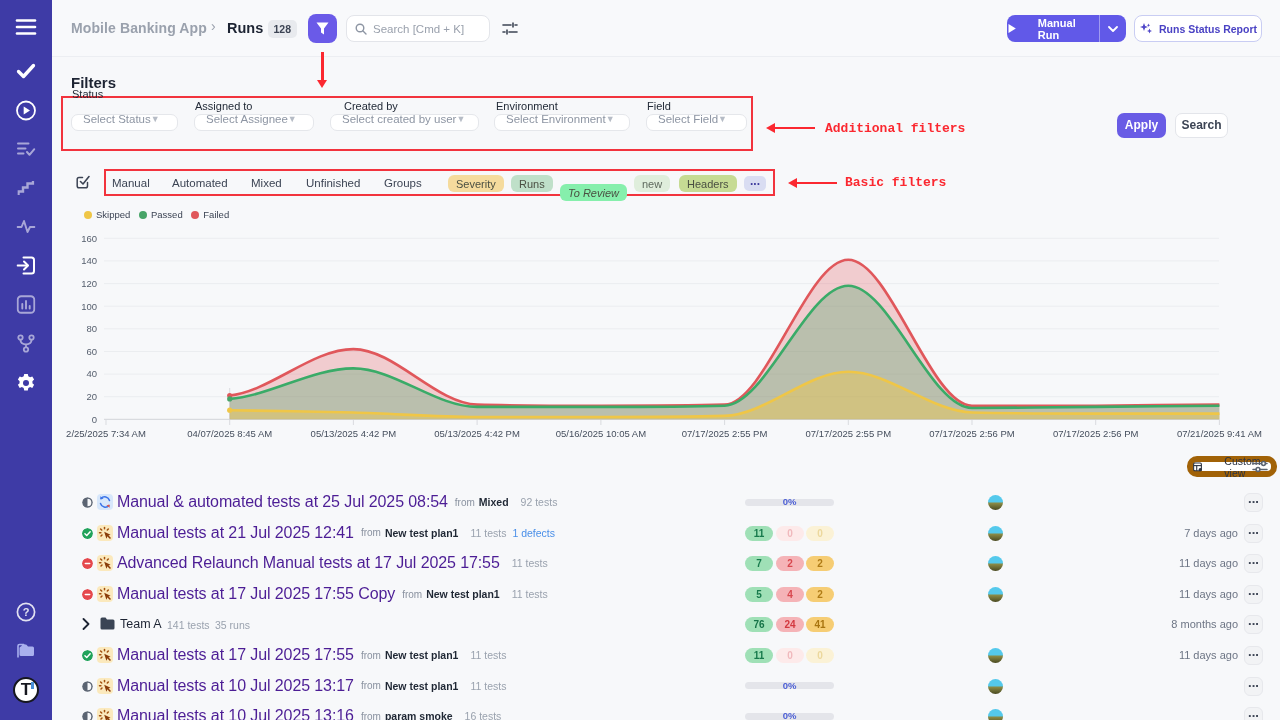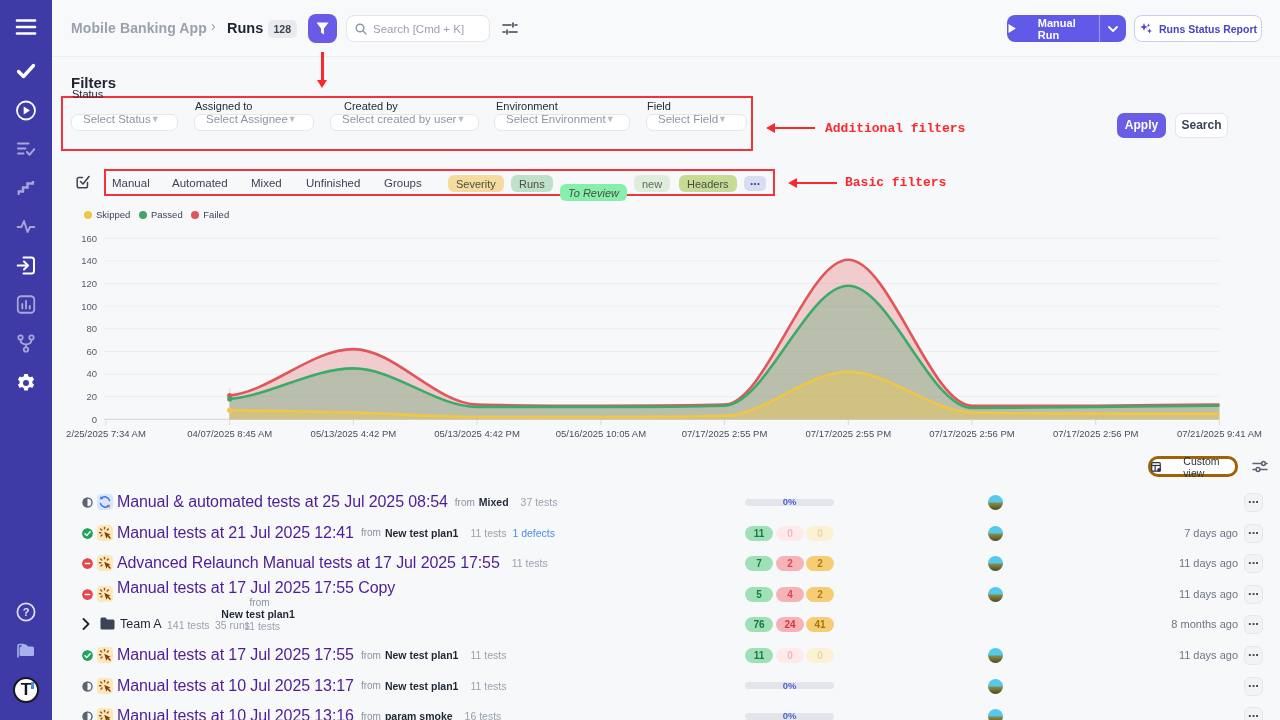--- a/index.html
+++ b/index.html
@@ -311,21 +311,21 @@
 
   <path d="M229.7,395.5 C270.9,391.0 312.2,349.1 353.4,349.1 C394.6,349.1 435.9,403.5 477.1,404.6 C518.4,405.7 559.6,405.7 600.9,405.7 C642.1,405.7 683.4,405.7 724.6,404.6 C765.8,403.5 807.1,259.8 848.3,259.8 C889.5,259.8 930.8,405.7 972.0,405.7 C1013.2,405.7 1054.5,405.7 1095.7,405.7 C1136.9,405.0 1178.2,405.0 1219.4,404.6" stroke="#e0575b" stroke-width="2.6" fill="none"></path>
   <path d="M229.7,398.9 C270.9,395.5 312.2,368.4 353.4,368.4 C394.6,368.4 435.9,406.9 477.1,406.9 C518.4,406.9 559.6,406.9 600.9,406.9 C642.1,406.9 683.4,406.9 724.6,405.7 C765.8,404.6 807.1,285.8 848.3,285.8 C889.5,285.8 930.8,408.0 972.0,408.0 C1013.2,408.0 1054.5,407.2 1095.7,406.9 C1136.9,406.5 1178.2,406.1 1219.4,405.7" stroke="#3aab68" stroke-width="2.6" fill="none"></path>
   <path d="M229.7,410.2 C270.9,411.0 312.2,411.4 353.4,412.5 C394.6,413.6 435.9,417.0 477.1,417.0 C518.4,417.0 559.6,417.0 600.9,417.0 C642.1,417.0 683.4,417.0 724.6,415.9 C765.8,414.8 807.1,371.8 848.3,371.8 C889.5,371.8 930.8,411.4 972.0,412.5 C1013.2,413.6 1054.5,413.6 1095.7,413.6 C1136.9,413.6 1178.2,413.6 1219.4,413.6" stroke="#efc647" stroke-width="2.6" fill="none"></path>
 
   <circle cx="229.7" cy="395.5" r="2.6" fill="#e0575b"></circle>
   <circle cx="229.7" cy="398.9" r="2.6" fill="#47a468"></circle>
   <circle cx="229.7" cy="410.2" r="2.6" fill="#efc647"></circle>
 </svg>
 
-<div class="abs" style="left:1148px; top:456px; width:90px; height:21px; background:#fff; border:3px solid #a16207; border-radius:10px; display:flex; align-items:center; justify-content:center; gap:22px;">
+<div class="abs" style="left:1187px; top:456px; width:90px; height:21px; background:#fff; border:6px solid #a16207; border-radius:10px; display:flex; align-items:center; justify-content:center; gap:22px;">
   <svg width="12" height="12" viewBox="0 0 12 12">
     <rect x="0.8" y="0.8" width="10" height="10" rx="1.5" stroke="#2b3342" stroke-width="1.4" fill="none"></rect>
     <line x1="0.8" y1="4.2" x2="10.8" y2="4.2" stroke="#2b3342" stroke-width="1.4"></line>
     <line x1="4.8" y1="4.2" x2="4.8" y2="10.8" stroke="#2b3342" stroke-width="1.4"></line>
     <circle cx="9.4" cy="9.4" r="2.2" fill="#2b3342"></circle>
   </svg>
   <span style="font-size:10.5px; color:#2b3342; font-weight:500;">Custom view</span>
 </div>
 <svg class="abs" style="left:1252px; top:460px;" width="16" height="13" viewBox="0 0 16 13">
   <g stroke="#5b6472" stroke-width="1.5" stroke-linecap="round">
@@ -350,21 +350,21 @@
           <path d="M3.5 9.5 A5 5 0 0 0 12 11.5"></path>
         </g>
         <path d="M3.2 2.2 L3.6 5.4 L6.6 4.4 Z" fill="#3b73e8"></path>
         <path d="M12.8 13.8 L12.4 10.6 L9.4 11.6 Z" fill="#e2574c"></path>
       </svg>
   </div>
   <div style="position:absolute; left:65px; top:0; height:30.6px; display:flex; align-items:center; white-space:nowrap;">
       <span class="rtitle">Manual &amp; automated tests at 25 Jul 2025 08:54</span>
       <span class="rfrom" style="margin-left:7px;">from</span>
       <span class="rplan" style="margin-left:4px;">Mixed</span>
-      <span class="rtests" style="margin-left:12px;">37 tests</span>
+      <span class="rtests" style="margin-left:12px;">92 tests</span>
     </div>
   <div class="pbar"></div>
     <div class="pzero">0%</div>
   <div class="avatar"></div>
   <div class="dots3">
       <span>...</span>
     </div>
 </div>
 
 <div class="row" style="top:517.6px;">
@@ -439,21 +439,21 @@
         <g stroke="#a14f0e" stroke-width="1.5" stroke-linecap="round">
           <line x1="7.5" y1="2.5" x2="7.5" y2="3.8"></line>
           <line x1="3.6" y1="4" x2="4.7" y2="5"></line>
           <line x1="11.3" y1="4" x2="10.3" y2="5"></line>
           <line x1="2.5" y1="7.8" x2="3.9" y2="7.8"></line>
           <line x1="4" y1="11" x2="5" y2="10"></line>
         </g>
         <path d="M7.2 6.8 L13.5 9.8 L10.6 10.9 L9.4 13.8 Z" fill="#8a3c08"></path>
         <line x1="10.8" y1="10.8" x2="13" y2="13" stroke="#8a3c08" stroke-width="1.6" stroke-linecap="round"></line>
       </svg></div>
-  <div style="position:absolute; left:65px; top:0; height:30.6px; display:flex; align-items:center; white-space:nowrap;flex-direction:column;">
+  <div style="position:absolute; left:65px; top:0; height:30.6px; display:flex; align-items:center; white-space:nowrap;">
       <span class="rtitle">Manual tests at 17 Jul 2025 17:55 Copy</span>
       <span class="rfrom" style="margin-left:7px;">from</span>
       <span class="rplan" style="margin-left:4px;">New test plan1</span>
       <span class="rtests" style="margin-left:12px;">11 tests</span>
     </div>
   <div class="pill p-g" style="left:693px; top:8px;">5</div>
   <div class="pill p-r" style="left:724px; top:8px;">4</div>
   <div class="pill p-y" style="left:754px; top:8px;">2</div>
   <div class="avatar"></div>
   <div class="rdate">11 days ago</div>

